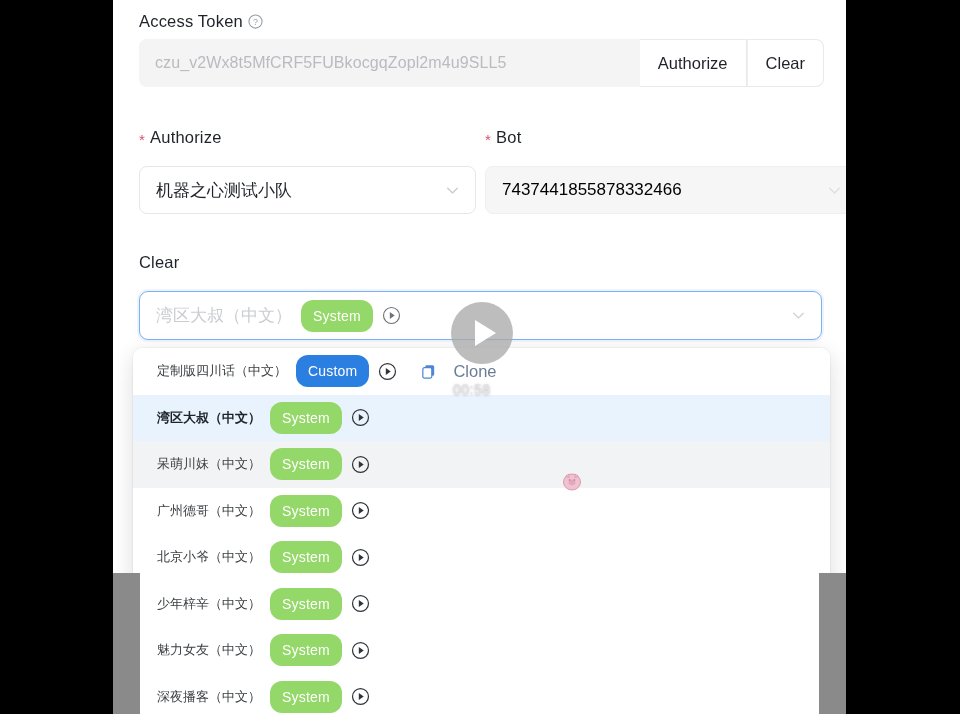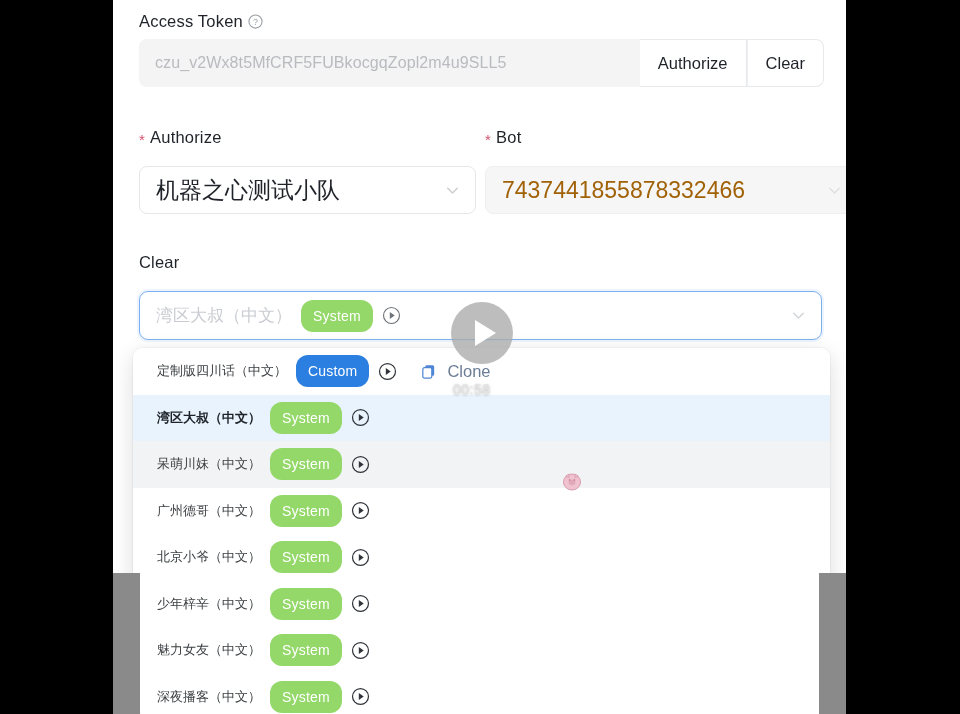--- a/index.html
+++ b/index.html
@@ -45,25 +45,25 @@
   }
   .token-btn.authorize { border-radius:0; border-left:none; }
   .token-btn.clear { border-radius:0 8px 8px 0; border-left:1px solid #eceef1; }
 
   .lbl-workspace { position:absolute; left:26px; top:128px; }
   .lbl-bot       { position:absolute; left:372px; top:128px; }
 
   .select {
     position:absolute; height:48px; border-radius:8px;
     display:flex; align-items:center; padding:0 14px 0 16px;
-    font-size:23px; background:#fff; border:1px solid #e6e7ea;
+    font-size:17px; background:#fff; border:1px solid #e6e7ea;
   }
   .select .val { flex:1 1 auto; white-space:nowrap; overflow:hidden; }
   .sel-workspace { left:26px; top:166px; width:337px; color:#1f2329; }
-  .sel-bot { left:372px; top:166px; width:373px; background:#f6f6f7; border-color:#efeff1; color:#a16207; }
+  .sel-bot { left:372px; top:166px; width:373px; background:#f6f6f7; border-color:#efeff1; color:#000000; }
 
   .chev { width:17px; height:17px; flex:0 0 auto; opacity:.45; }
   .chev svg { display:block; }
 
   .lbl-voice { position:absolute; left:26px; top:253px; }
 
   .voice-input {
     position:absolute; left:26px; top:291px; width:683px; height:49px;
     border:1.5px solid #7eb0f0; border-radius:9px; background:#fff;
     display:flex; align-items:center; padding:0 14px 0 16px; gap:9px;
@@ -92,21 +92,21 @@
   }
   .opt {
     height:46.5px; display:flex; align-items:center; gap:9px;
     padding:0 16px 0 24px; white-space:nowrap; cursor:pointer;
   }
   .opt .oname { font-size:13px; color:#3c4043; }
   .opt.selected { background:#e8f3fd; }
   .opt.selected .oname { color:#1f2329; font-weight:bold; }
   .opt.hovered { background:#f2f3f4; }
 
-  .clone { display:flex; align-items:center; gap:10px; margin-left:14px; cursor:pointer;justify-content:flex-end; }
+  .clone { display:flex; align-items:center; gap:16px; margin-left:14px; cursor:pointer;justify-content:flex-end; }
   .clone-ic { width:17px; height:17px; }
   .clone-ic svg { display:block; }
   .clone-txt { font-size:16.5px; color:#6b7d96; }
 
   
   .overlay-play {
     position:absolute; left:338px; top:302px; width:62px; height:62px;
     border-radius:50%; background:rgba(170,170,170,.78);
     display:flex; align-items:center; justify-content:center; z-index:25;
   }

